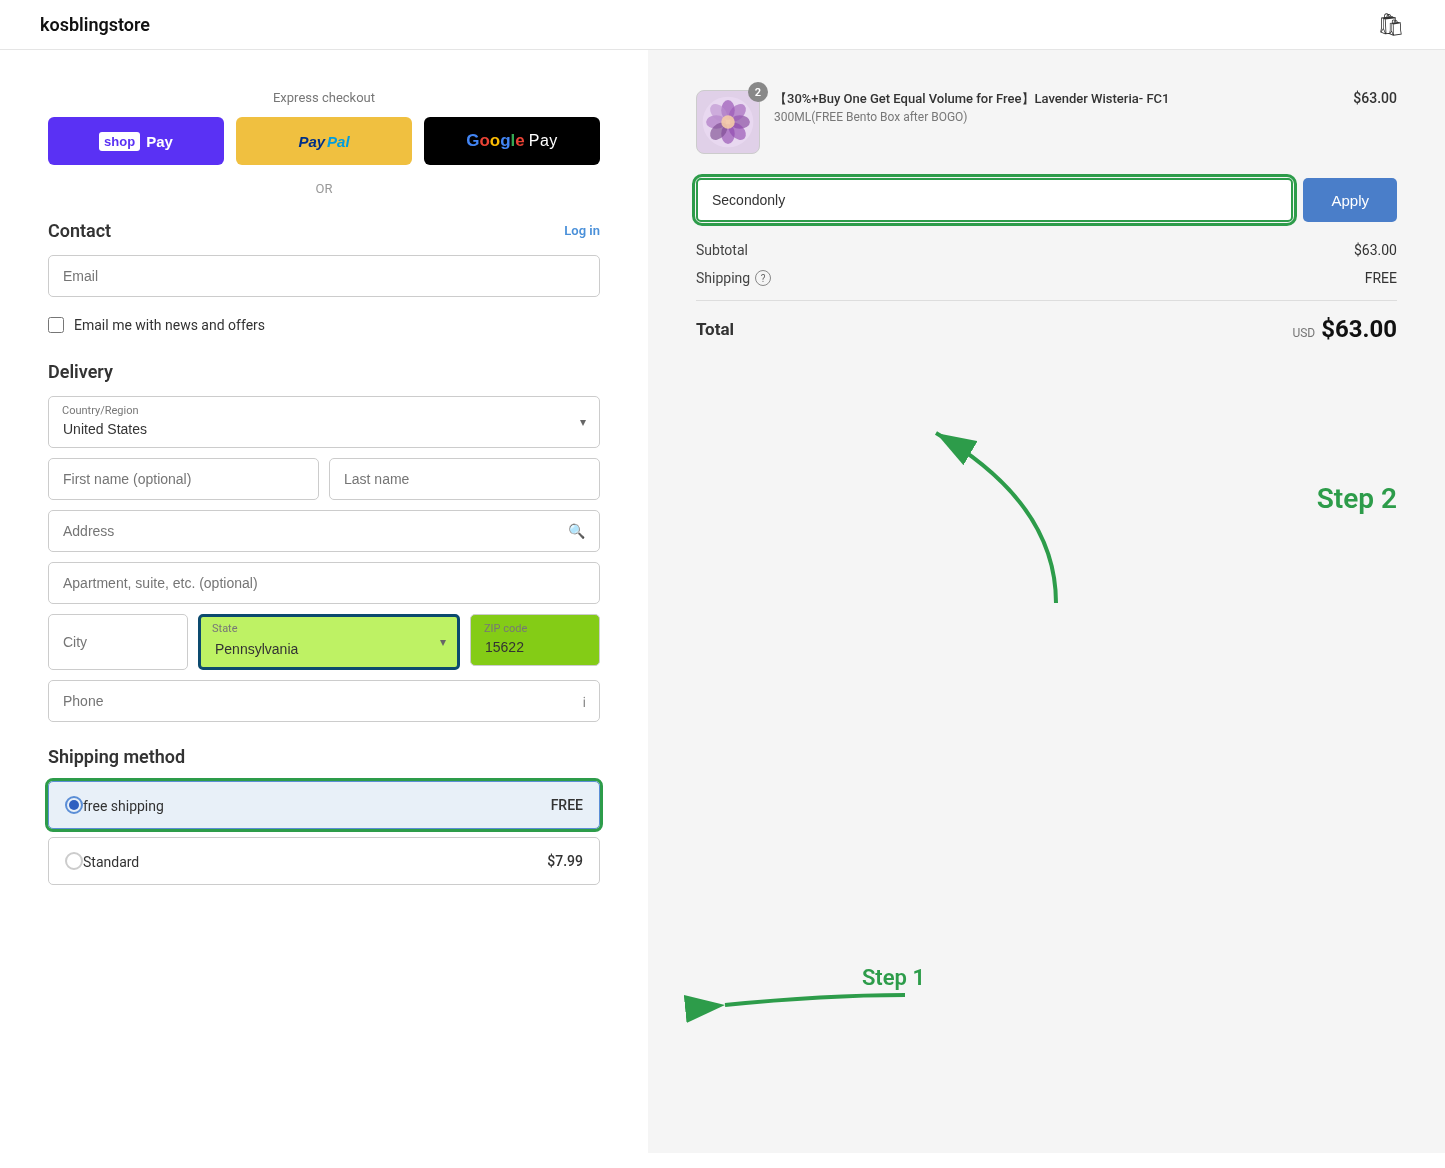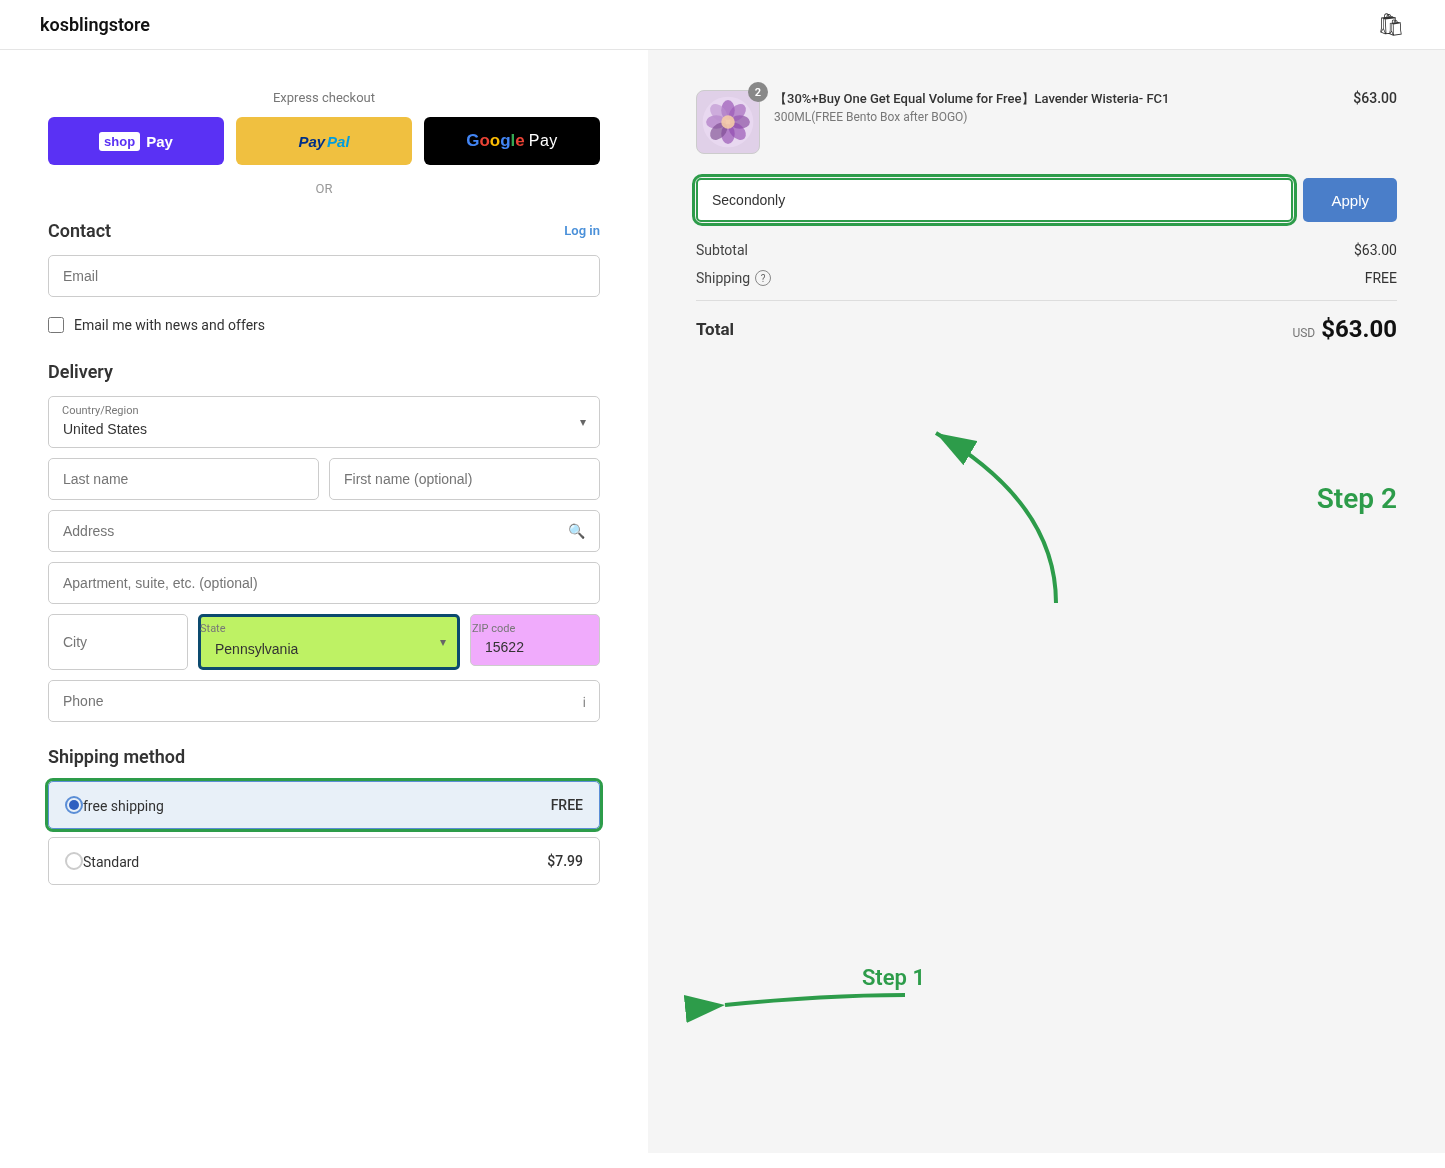--- a/index.html
+++ b/index.html
@@ -39,23 +39,23 @@
     .select-field { width: 100%; border: 1px solid #ccc; border-radius: 5px; padding: 24px 14px 10px; font-size: 14px; color: #333; appearance: none; background: #fff; cursor: pointer; }
     .select-chevron { position: absolute; right: 14px; top: 50%; transform: translateY(-50%); color: #666; pointer-events: none; font-size: 12px; }
     .two-col { display: flex; gap: 10px; margin-bottom: 10px; }
     .two-col .input-field { flex: 1; }
     .address-wrapper { position: relative; margin-bottom: 10px; }
     .address-search-icon { position: absolute; right: 14px; top: 50%; transform: translateY(-50%); color: #888; font-size: 14px; pointer-events: none; }
     .three-col { display: flex; gap: 10px; margin-bottom: 10px; }
     .city-input { flex: 0 0 140px; }
     .state-wrapper { flex: 1; position: relative; }
     .zip-wrapper { flex: 0 0 130px; position: relative; }
-    .field-small-label { position: absolute; top: 8px; left: 2px; font-size: 11px; color: #777; pointer-events: none; }
+    .field-small-label { position: absolute; top: 8px; left: 14px; font-size: 11px; color: #777; pointer-events: none; }
     .select-state { width: 100%; border: 3px solid #0c4a6e; border-radius: 5px; padding: 24px 14px 10px; font-size: 14px; color: #333; appearance: none; background: #bef264; cursor: pointer; }
-    .zip-input { width: 100%; border: 1px solid #ccc; border-radius: 5px; padding: 24px 14px 10px; font-size: 14px; color: #333; outline: none; background: #f0abfc; }
+    .zip-input { width: 100%; border: 1px solid #ccc; border-radius: 5px; padding: 24px 14px 10px; font-size: 14px; color: #333; outline: none; background: #84cc16; }
     .phone-wrapper { position: relative; margin-bottom: 10px; }
     .phone-info-icon { position: absolute; right: 14px; top: 50%; transform: translateY(-50%); color: #888; font-size: 14px; cursor: pointer; }
 
     
     .shipping-method-section { margin-top: 24px; }
     .shipping-option { border: 1px solid #ccc; border-radius: 5px; padding: 14px 16px; display: flex; align-items: center; justify-content: space-between; margin-bottom: 8px; cursor: pointer; }
     .shipping-option.selected { background: #e8f0f8; border-color: #5b8ed6; }
     .shipping-option-left { display: flex; align-items: flex-end; gap: 0; }
     .shipping-option-label { font-size: 14px; color: #333; }
     .shipping-option-price { font-size: 14px; color: #333; font-weight: 500; }
@@ -164,22 +164,22 @@
       <div class="select-wrapper">
         <span class="select-field-label">Country/Region</span>
         <select class="select-field">
           <option>United States</option>
         </select>
         <span class="select-chevron">▾</span>
       </div>
 
       
       <div class="two-col">
+        <input class="input-field" type="text" placeholder="First name (optional)" style="">
         <input class="input-field" type="text" placeholder="Last name" style="">
-        <input class="input-field" type="text" placeholder="First name (optional)" style="">
       </div>
 
       
       <div class="address-wrapper">
         <input class="input-field" type="text" style="padding-right: 40px;" placeholder="Address">
         <span class="address-search-icon">🔍</span>
       </div>
 
       
       <input class="input-field" type="text" style="margin-bottom: 10px;" placeholder="Apartment, suite, etc. (optional)">

